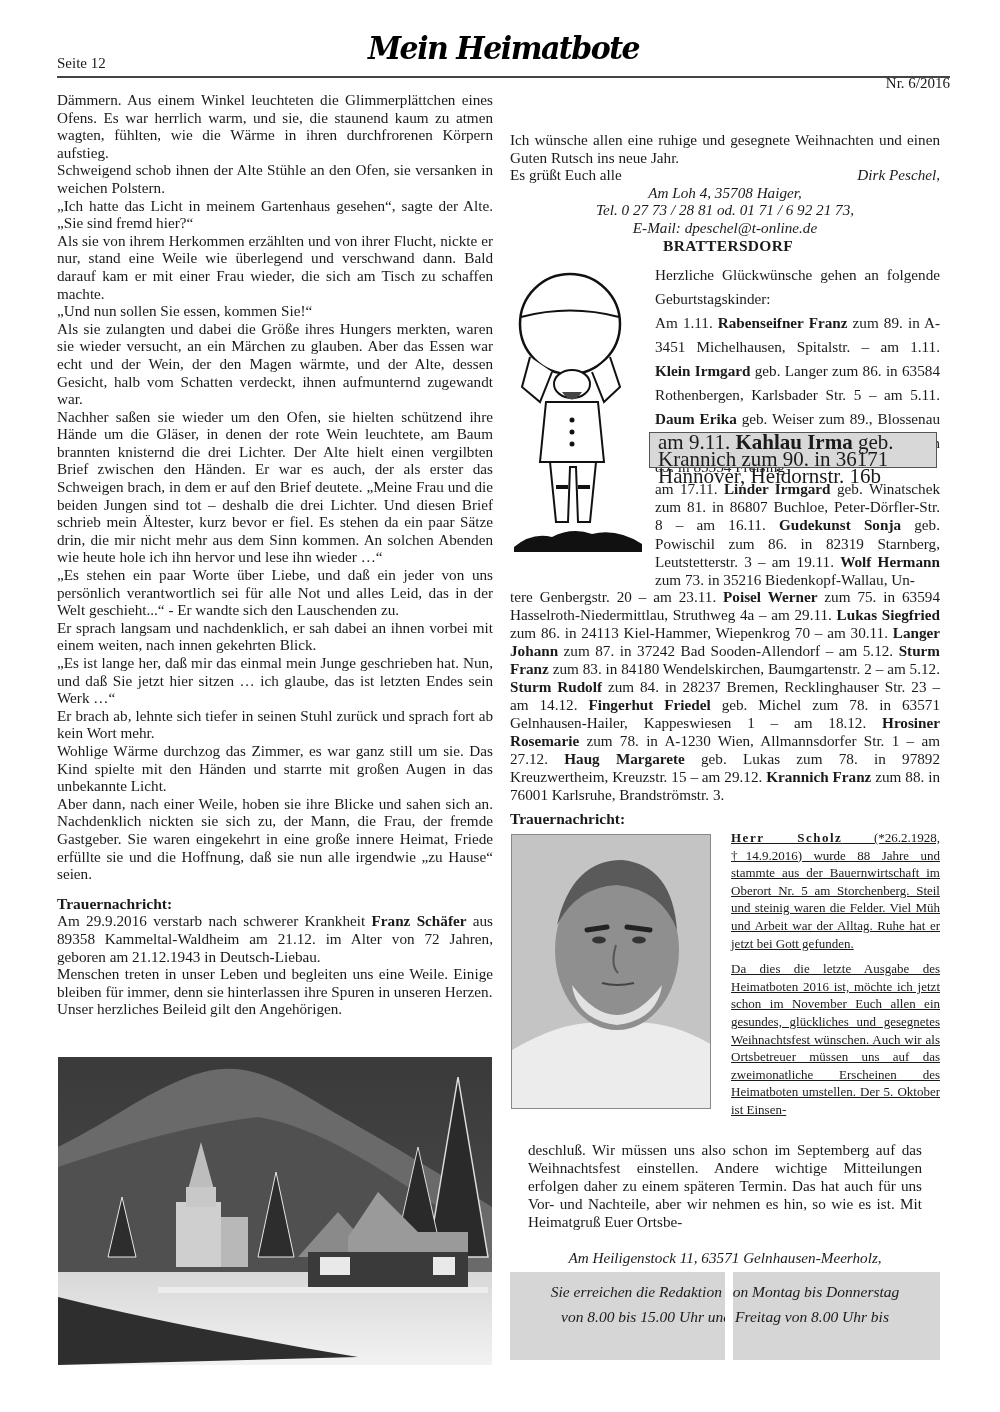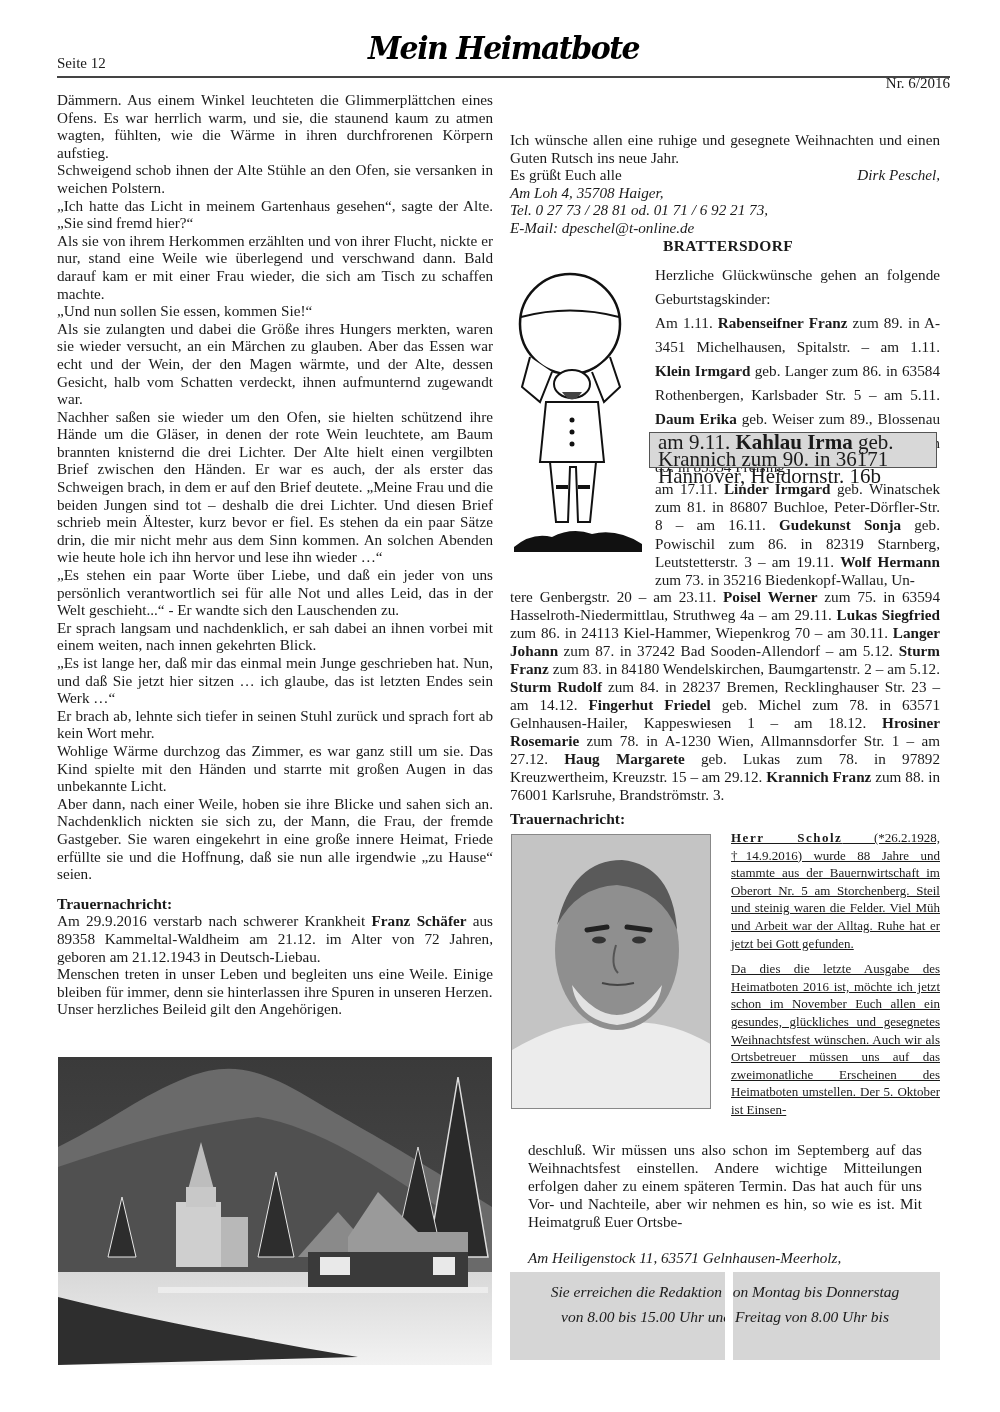--- a/index.html
+++ b/index.html
@@ -11,21 +11,21 @@
   .masthead { position:absolute; left:0; right:0; top:2px; text-align:center;
               font-family:"DejaVu Serif", serif; font-weight:bold; font-style:italic;
               font-size:30px; letter-spacing:-1.5px; color:#000; transform:scaleY(1.05); }
   .rule { position:absolute; left:0; right:0; top:48px; height:2px; background:#444; }
 
   .col { position:absolute; font-size:15.2px; line-height:17.6px; text-align:justify; }
   .col p { margin:0; }
   .left { left:57px; top:91px; width:436px; }
   .right { left:510px; top:91px; width:430px;margin-top:40px; }
 
-  .sig-right { text-align:left; font-style:italic; }
+  .sig-right { text-align:center; font-style:italic; }
   .row-split { display:flex; justify-content:space-between; }
   .heading { font-weight:bold; font-size:15.5px; }
   .section-title { position:absolute; left:663px; top:237px; font-weight:bold; font-size:15.5px; letter-spacing:0.3px; }
 
   .figure-atlas { position:absolute; left:512px; top:262px; width:132px; height:300px; }
   .bday-top { position:absolute; left:655px; top:263px; width:285px; font-size:15.2px; line-height:24px; text-align:justify; }
   .highlight-box { position:absolute; left:649px; top:432px; width:288px; height:36px;
                    background:#d8d8d8; border:1.5px solid #555; box-sizing:border-box;
                    padding:1px 8px; font-size:21px; line-height:17px; }
   .bday-mid { position:absolute; left:655px; top:480px; width:285px; font-size:15.2px; line-height:18.2px; text-align:justify; }

